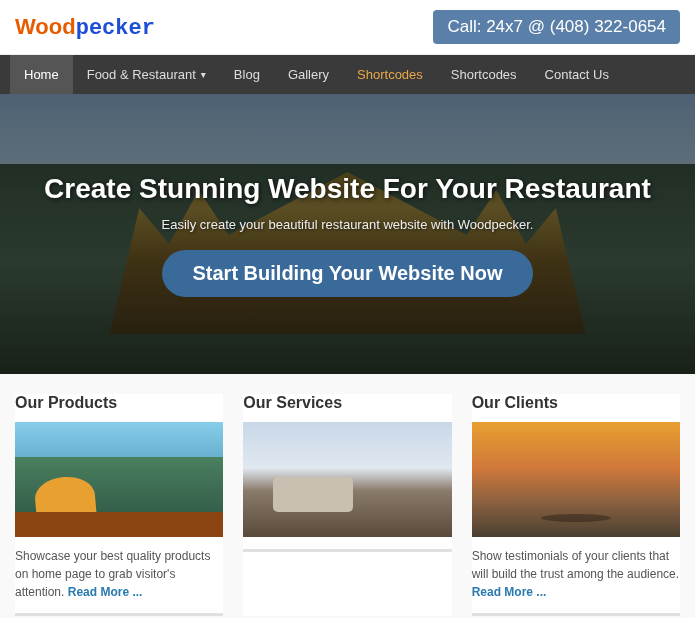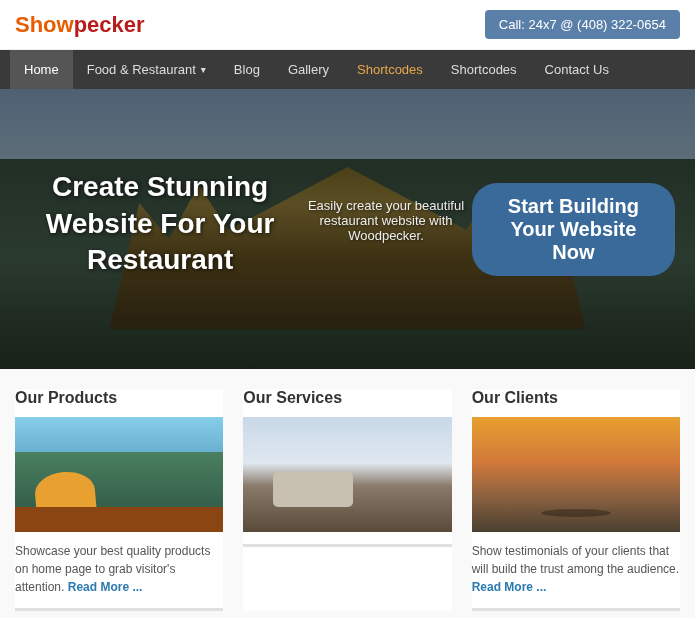--- a/index.html
+++ b/index.html
@@ -12,27 +12,27 @@
       justify-content: space-between;
       padding: 10px 15px;
       background: #fff;
       border-bottom: 1px solid #eee;
     }
     .logo {
       font-size: 22px;
       font-weight: bold;
     }
     .logo-wood { color: #e85c00; }
-    .logo-pecker { color: #b91c1c; }
+    .logo-pecker { color: #1d4ed8; font-family: Liberation Mono, monospace; }
     .call-btn {
       background: #5a7fa8;
       color: #fff;
       padding: 7px 14px;
       border-radius: 4px;
-      font-size: 13px;
+      font-size: 17px;
       border: none;
       cursor: pointer;
     }
 
     
     .nav {
       background: #3a3a3a;
       display: flex;
       align-items: center;
       padding: 0 10px;
@@ -74,21 +74,21 @@
     }
     .hero-overlay {
       position: absolute;
       top: 0; left: 0; right: 0; bottom: 0;
       background: rgba(0,0,0,0.42);
     }
     .hero-content {
       position: absolute;
       top: 0; left: 0; right: 0; bottom: 0;
       display: flex;
-      flex-direction: row;
+      flex-direction: column;
       align-items: center;
       justify-content: center;
       text-align: center;
       padding: 20px;
     }
     .hero-title {
       color: #fff;
       font-size: 28px;
       font-weight: bold;
       text-shadow: 1px 1px 4px rgba(0,0,0,0.7);
@@ -207,21 +207,21 @@
     .nav-chevron {
       font-size: 10px;
       margin-left: 2px;
     }
   </style>
 </head>
 <body>
 
 <div class="header">
   <div class="logo">
-    <span class="logo-wood">Show</span><span class="logo-pecker">pecker</span>
+    <span class="logo-wood">Wood</span><span class="logo-pecker">pecker</span>
   </div>
   <button class="call-btn">Call: 24x7 @ (408) 322-0654</button>
 </div>
 
 <nav class="nav">
   <div class="nav-item active">
     <span>Home</span>
   </div>
   <div class="nav-item">
     <span>Food &amp; Restaurant</span>

